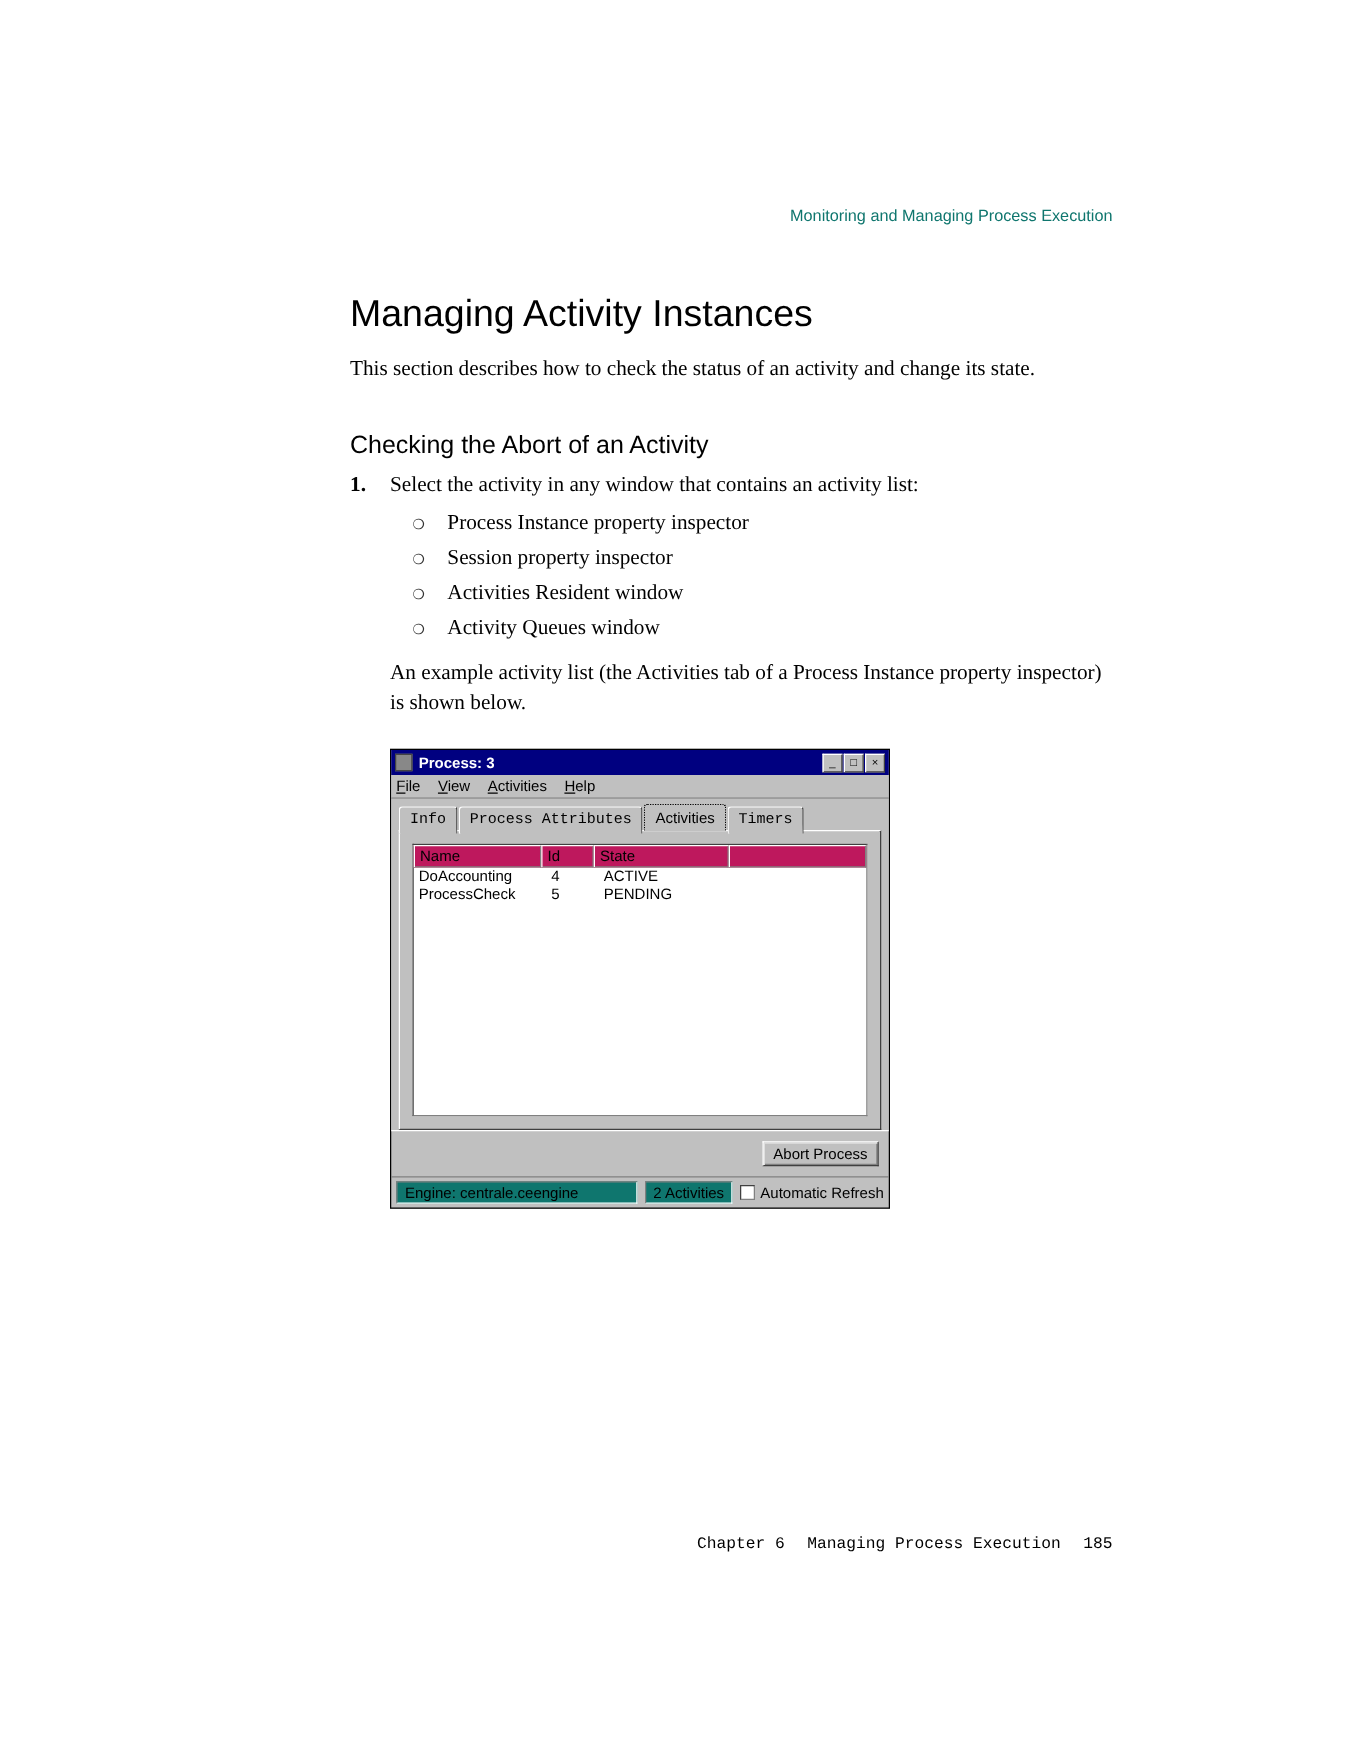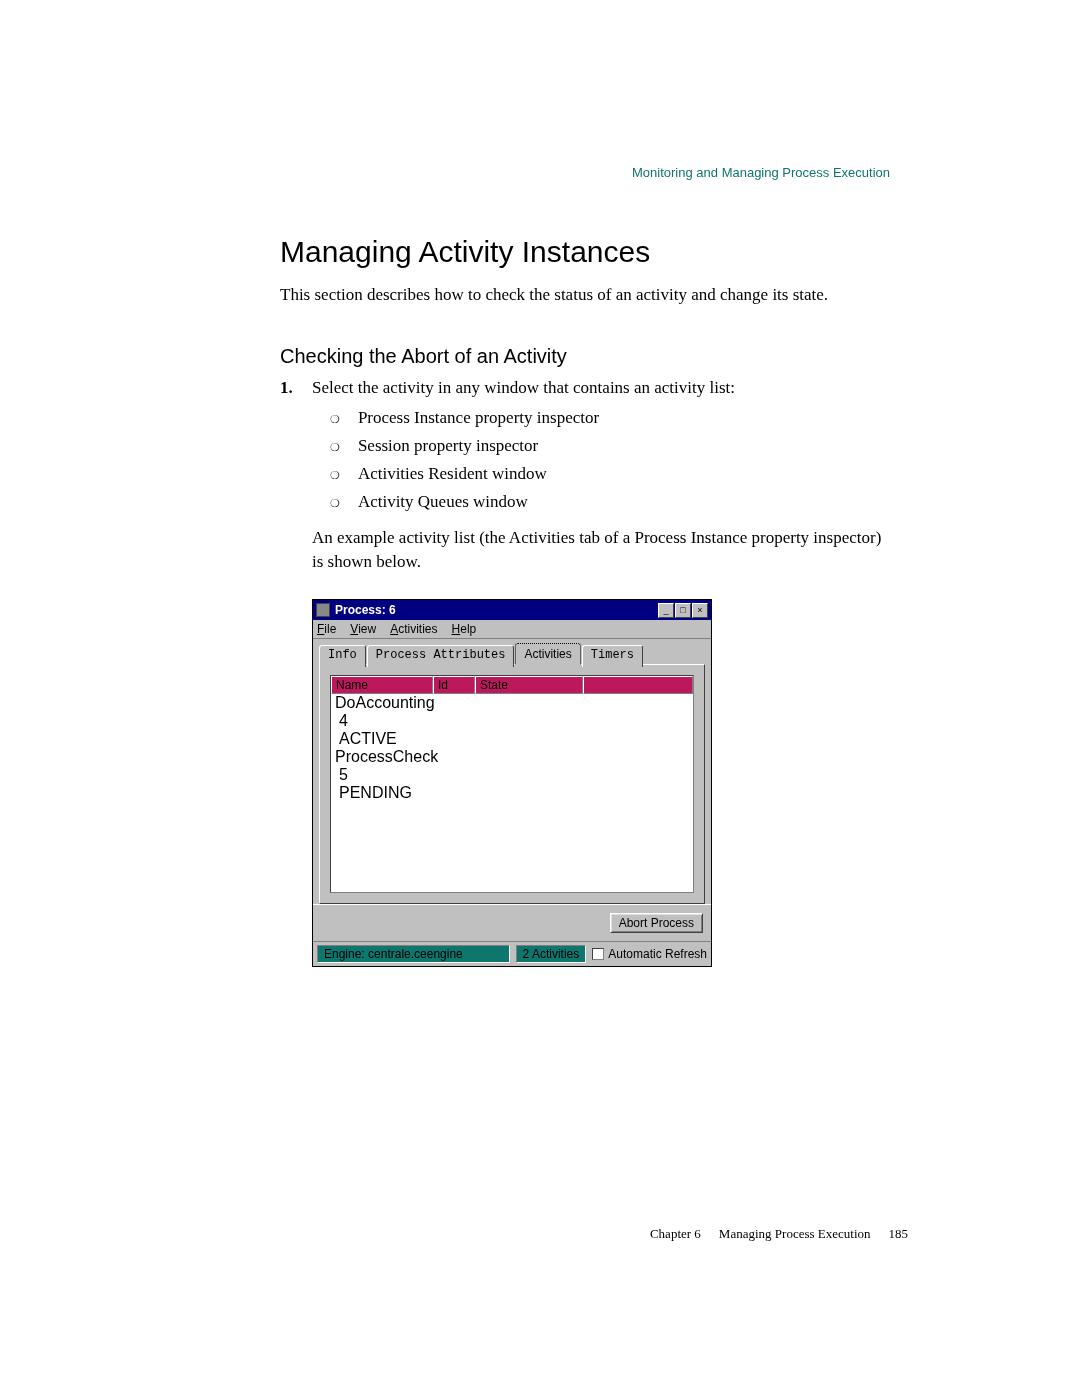--- a/index.html
+++ b/index.html
@@ -170,23 +170,22 @@
     padding: 1px 4px;
     font-size: 12px;
   }
   .col-name { width: 102px; }
   .col-id   { width: 42px; }
   .col-state{ width: 108px; }
   .col-rest { flex: 1; }
   .grid-body { padding: 0 0; }
   .grow {
     display: flex;
-    font-size: 16px;
+    font-size: 12px;
     padding: 0 4px;
-    flex-direction: column;
   }
   .gc-name { width: 102px; }
   .gc-id   { width: 42px; text-align: left; padding-left: 4px;}
   .gc-state{ width: 108px; padding-left: 4px;}
 
   .btnrow {
     display: flex;
     justify-content: flex-end;
     padding: 8px;
     border-top: 1px solid #fff;
@@ -223,22 +222,22 @@
     width: 12px; height: 12px;
     background: #fff;
     border: 1px solid #808080;
     border-top-color: #404040;
     border-left-color: #404040;
   }
 
   .footer {
     position: absolute;
     bottom: 155px;
-    right: 172px;
-    font-family: Liberation Serif, serif;
+    right: 190px;
+    font-family: Liberation Mono, monospace;
     font-size: 13px;
     display: flex;
     gap: 18px;
   }
 </style>
 </head>
 <body>
 
 <div class="page">
   <div class="running-head">Monitoring and Managing Process Execution</div>
@@ -271,21 +270,21 @@
       <span>Activity Queues window</span>
     </div>
   </div>
 
   <p class="after-list">An example activity list (the Activities tab of a Process Instance property inspector) is shown below.</p>
 
   <div class="win-wrap">
     <div class="win">
       <div class="titlebar">
         <div class="title-icon"></div>
-        <div class="title-text">Process: 6</div>
+        <div class="title-text">Process: 3</div>
         <div class="title-btns">
           <div class="title-btn">_</div>
           <div class="title-btn">□</div>
           <div class="title-btn">×</div>
         </div>
       </div>
       <div class="menubar">
         <span class="menu-item"><span class="ul">F</span><span>ile</span></span>
         <span class="menu-item"><span class="ul">V</span><span>iew</span></span>
         <span class="menu-item"><span class="ul">A</span><span>ctivities</span></span>

